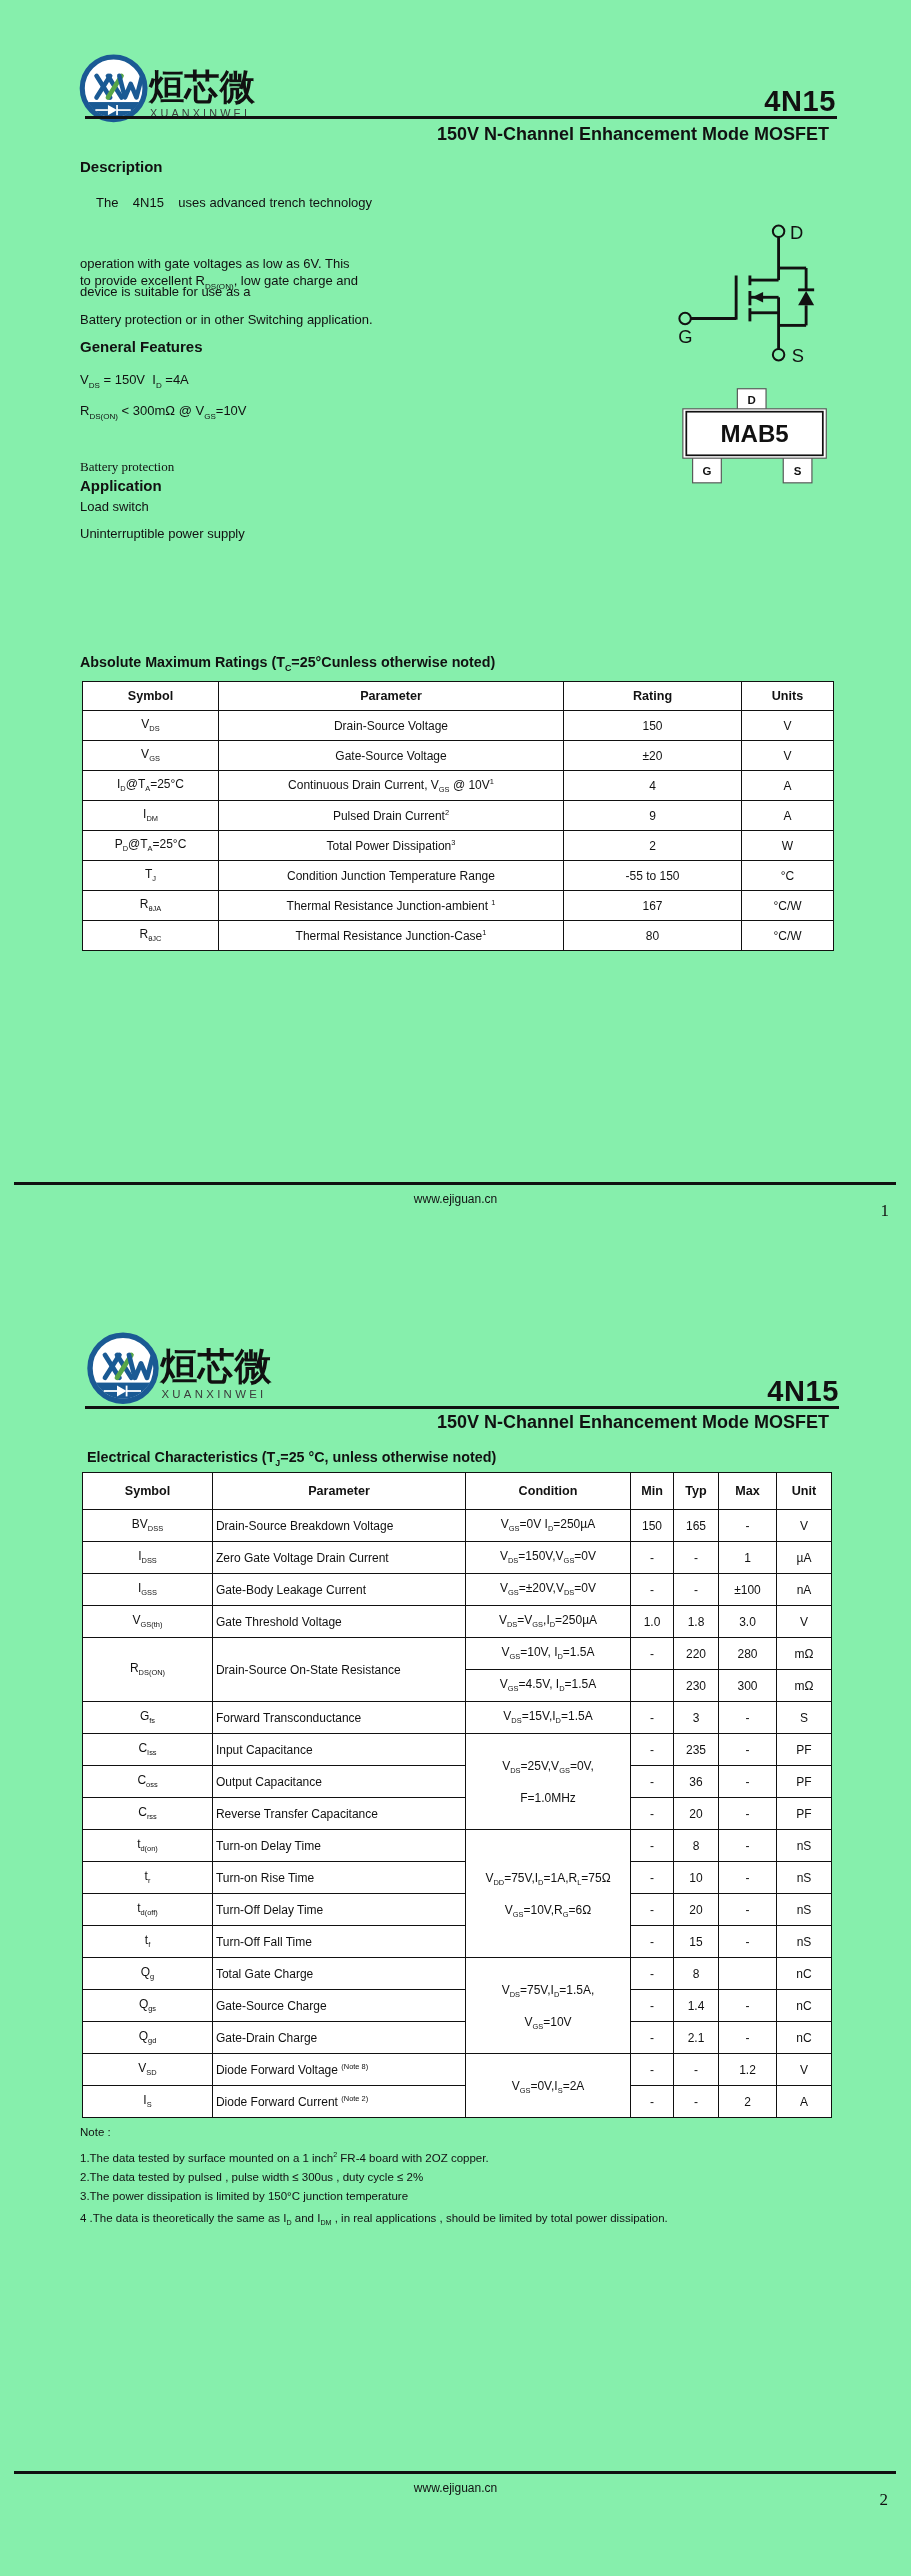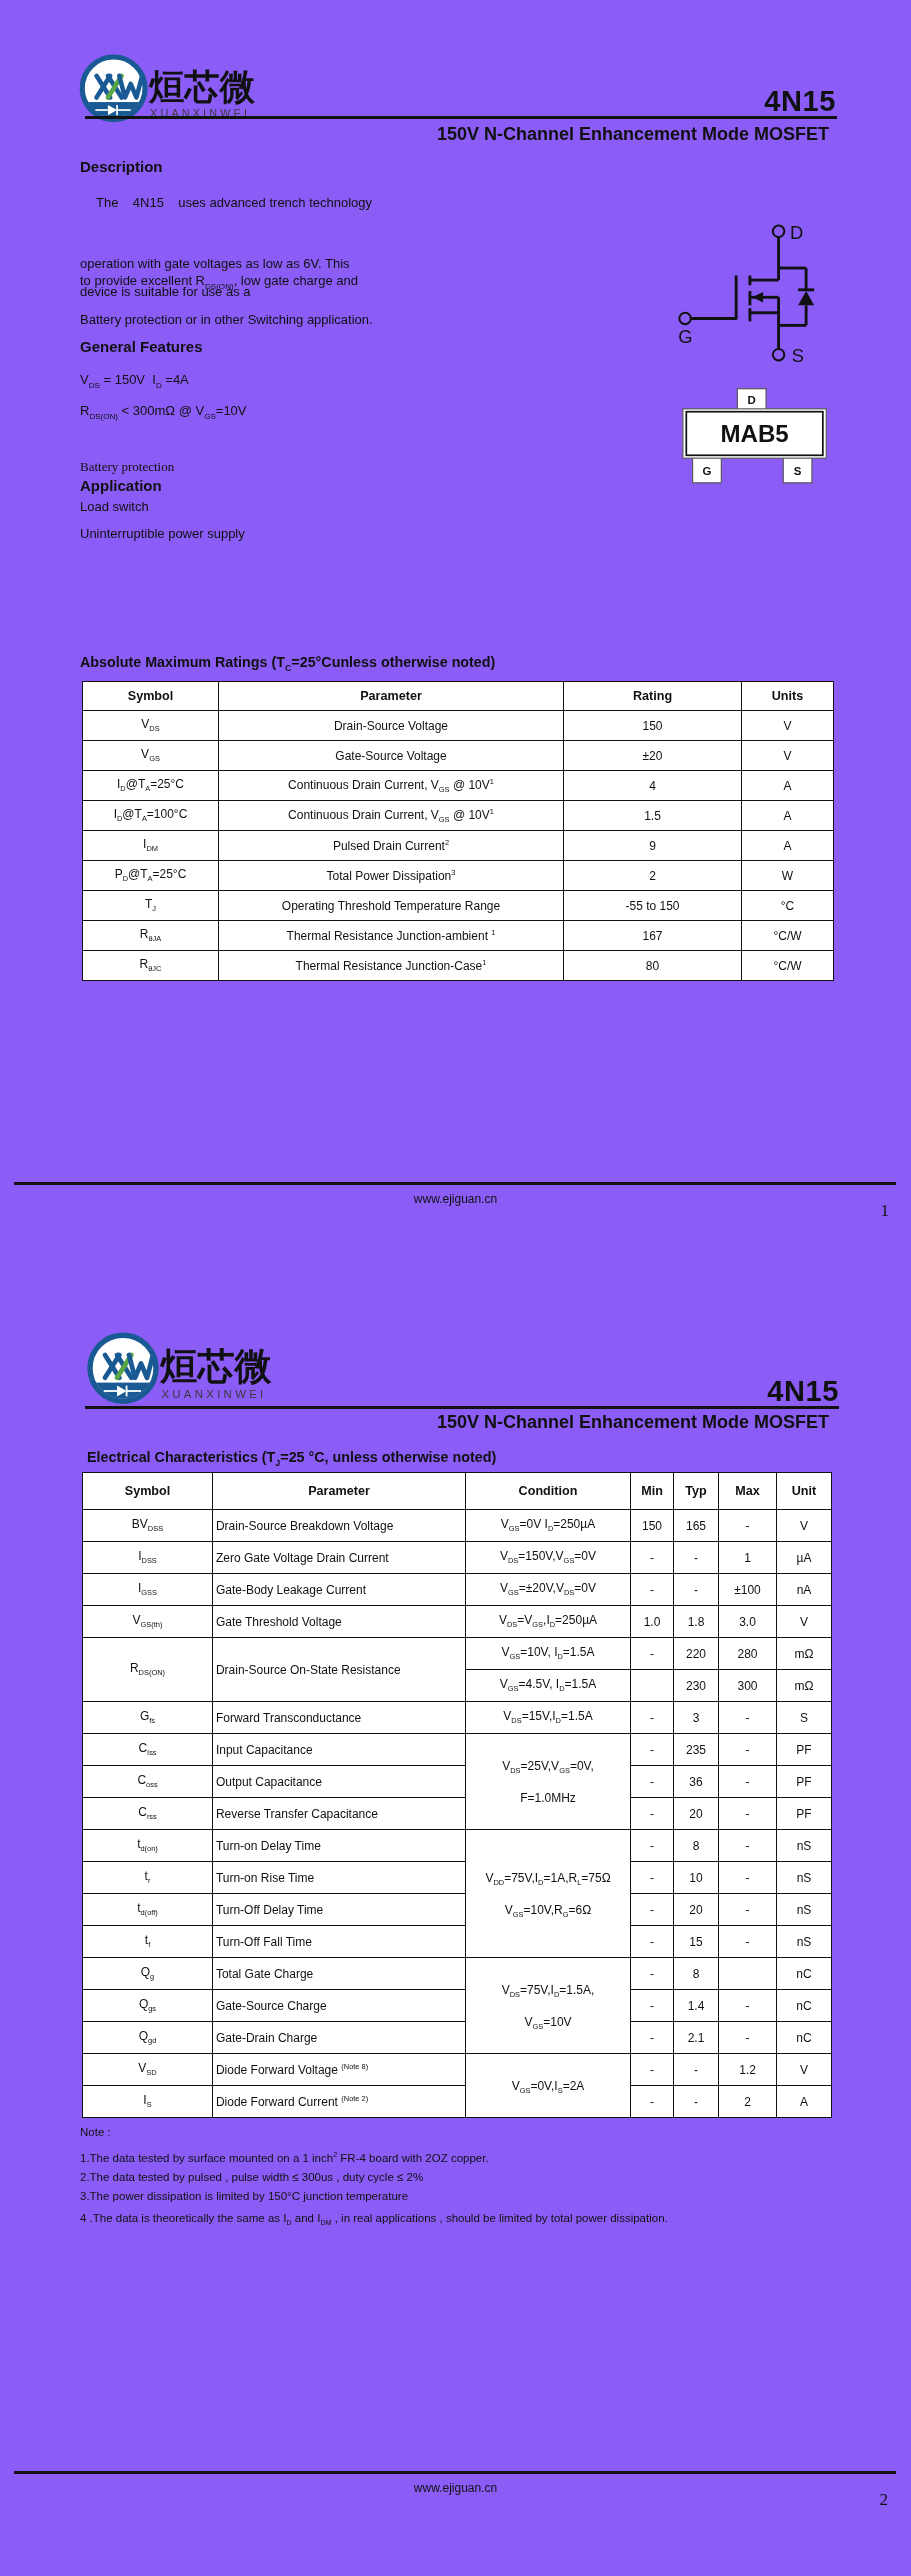--- a/index.html
+++ b/index.html
@@ -1,16 +1,16 @@
 <!DOCTYPE html>
 <html style="font-size:9.2px"><head>
 <meta charset="utf-8">
 <style>
   html,body{margin:0;padding:0;background:#fff;}
-  .canvas{position:relative;width:911px;height:2576px;background:#8b5cf6;overflow:hidden;
+  .canvas{position:relative;width:911px;height:2576px;background:#86efac;overflow:hidden;
           font-family:"Liberation Sans", sans-serif;color:#111;}
   .abs{position:absolute;}
   .pre{white-space:pre;}
   .rule{position:absolute;background:#111;}
   .heading{font-weight:bold;font-size:15px;}
   .bodytxt{font-size:13px;}
   .subtitle{font-weight:bold;font-size:18px;text-align:right;}
   .partno{font-weight:bold;font-size:29px;letter-spacing:0.6px;}
   .tbltitle{font-weight:bold;font-size:14.3px;}
   .notetxt{font-size:11.5px;}
@@ -148,40 +148,34 @@
       <td>±20</td>
       <td>V</td>
     </tr>
     <tr style="height:30px">
       <td>I<sub>D</sub>@T<sub>A</sub>=25°C</td>
       <td>Continuous Drain Current, V<sub>GS</sub> @ 10V<sup>1</sup></td>
       <td>4</td>
       <td>A</td>
     </tr>
     <tr style="height:30px">
-      <td>I<sub>D</sub>@T<sub>A</sub>=100°C</td>
-      <td>Continuous Drain Current, V<sub>GS</sub> @ 10V<sup>1</sup></td>
-      <td>1.5</td>
-      <td>A</td>
-    </tr>
-    <tr style="height:30px">
       <td>I<sub>DM</sub></td>
       <td>Pulsed Drain Current<sup>2</sup></td>
       <td>9</td>
       <td>A</td>
     </tr>
     <tr style="height:30px">
       <td>P<sub>D</sub>@T<sub>A</sub>=25°C</td>
       <td>Total Power Dissipation<sup>3</sup></td>
       <td>2</td>
       <td>W</td>
     </tr>
     <tr style="height:30px">
       <td>T<sub>J</sub></td>
-      <td>Operating Threshold Temperature Range</td>
+      <td>Condition Junction Temperature Range</td>
       <td>-55 to 150</td>
       <td>°C</td>
     </tr>
     <tr style="height:30px">
       <td>R<sub>θJA</sub></td>
       <td>Thermal Resistance Junction-ambient <sup>1</sup></td>
       <td>167</td>
       <td>°C/W</td>
     </tr>
     <tr style="height:30px">

